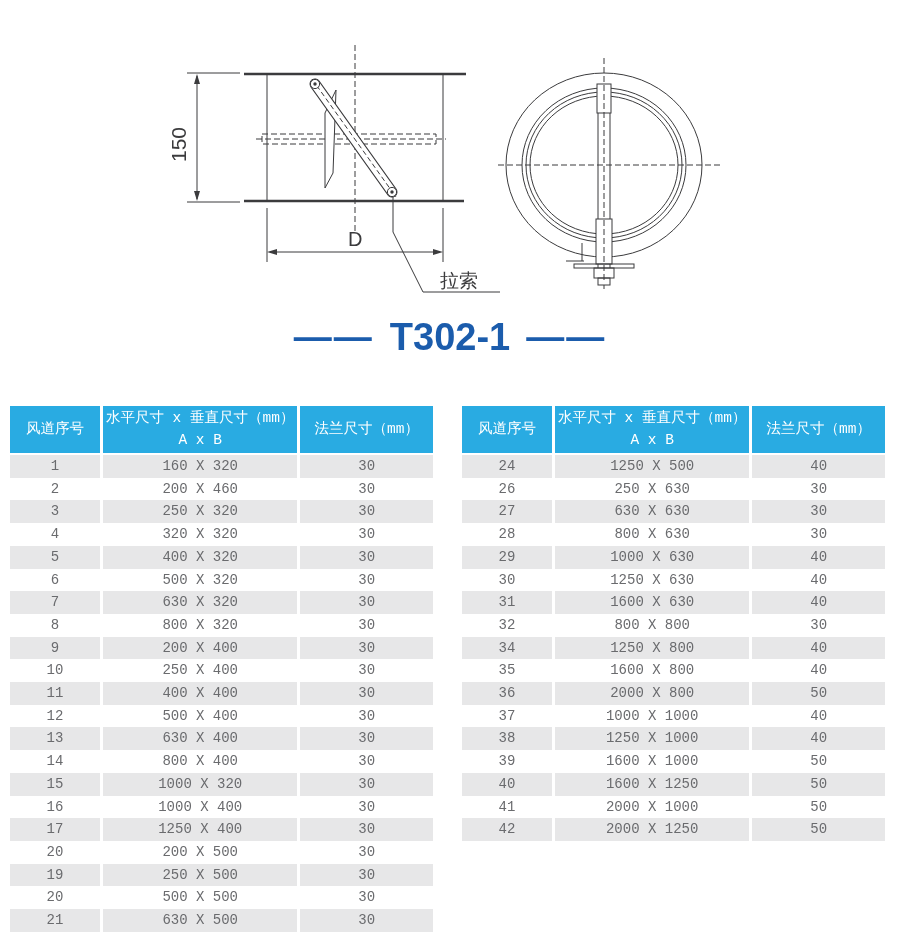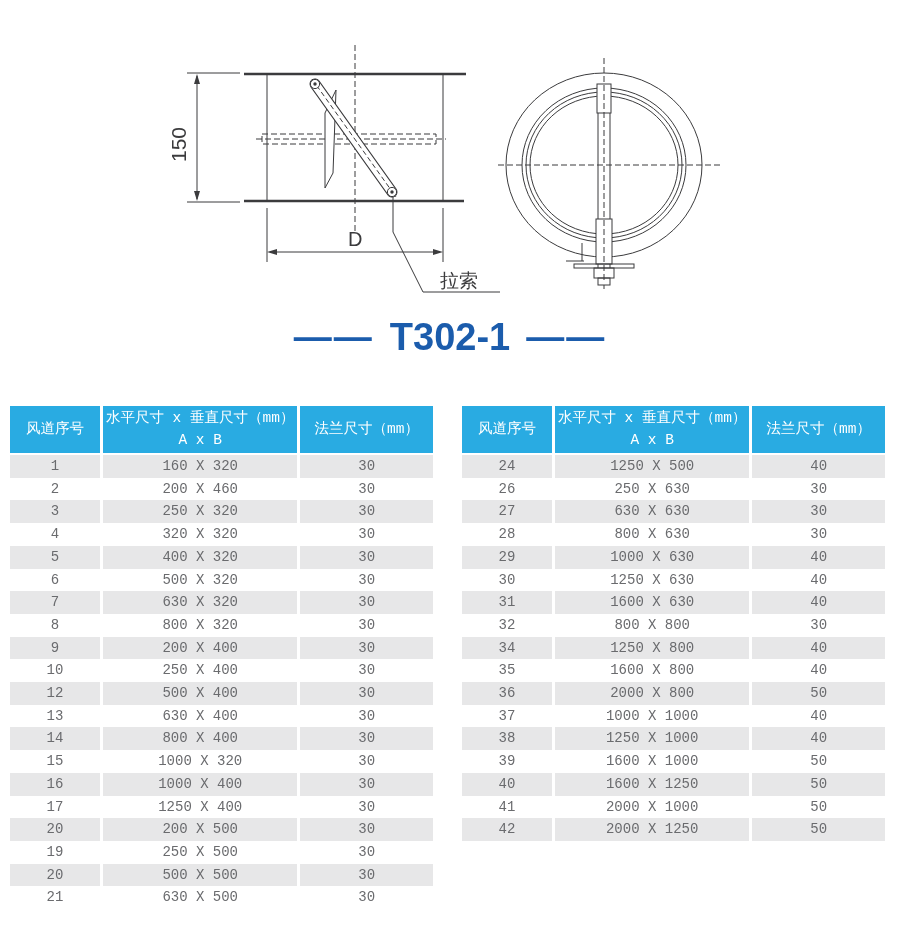--- a/index.html
+++ b/index.html
@@ -186,20 +186,25 @@
           <td class="c1">9</td>
           <td class="c2">200 X 400</td>
           <td class="c3">30</td>
         </tr>
         <tr>
           <td class="c1">10</td>
           <td class="c2">250 X 400</td>
           <td class="c3">30</td>
         </tr>
         <tr>
+          <td class="c1">11</td>
+          <td class="c2">400 X 400</td>
+          <td class="c3">30</td>
+        </tr>
+        <tr>
           <td class="c1">12</td>
           <td class="c2">500 X 400</td>
           <td class="c3">30</td>
         </tr>
         <tr>
           <td class="c1">13</td>
           <td class="c2">630 X 400</td>
           <td class="c3">30</td>
         </tr>
         <tr>

